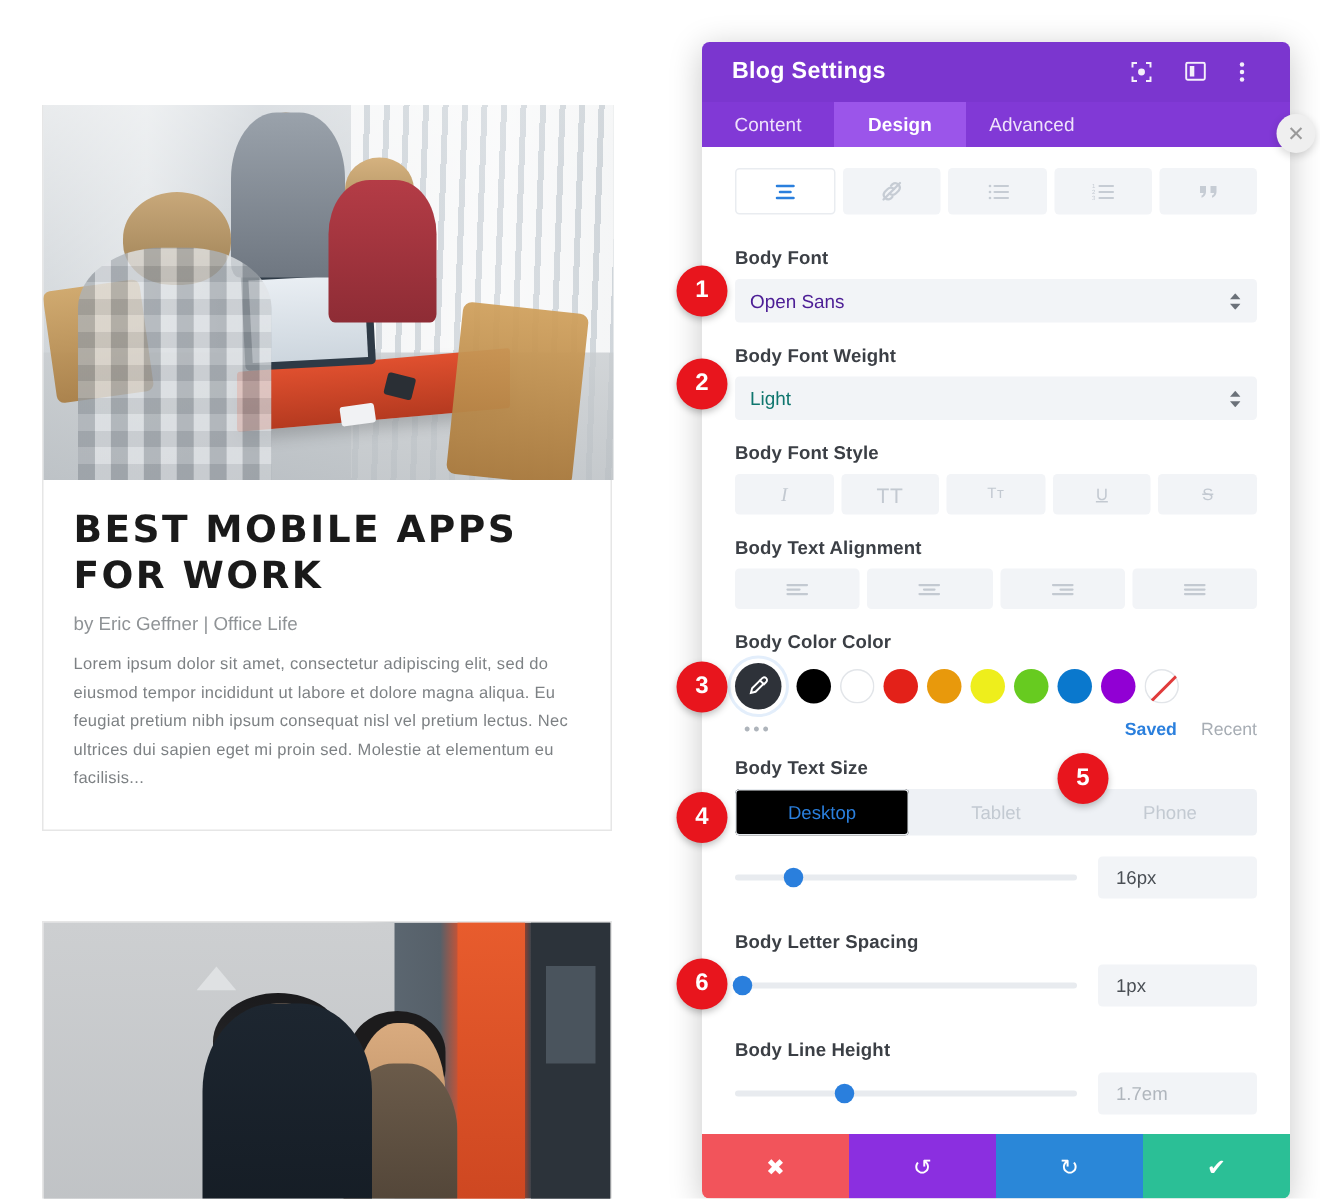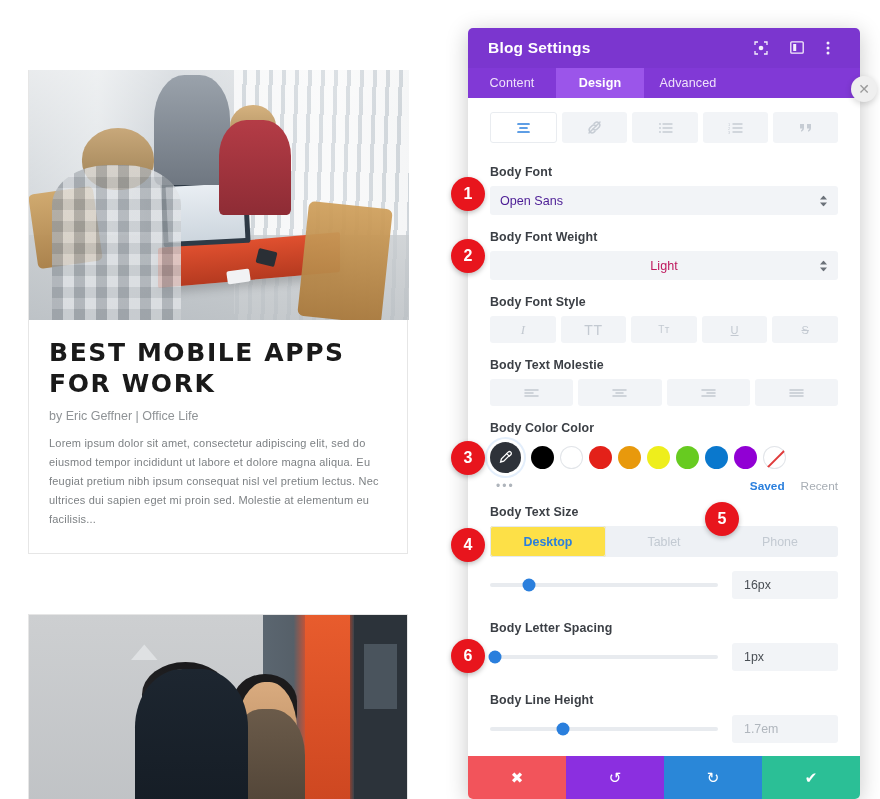--- a/index.html
+++ b/index.html
@@ -135,21 +135,21 @@
     display:flex; align-items:center; justify-content:center; color:#c6ccd4;
   }
   .fmt-btn.active { background:#fff; border:1px solid #e9ecf0; color:#2a7fdd; }
 
   .field { margin-bottom:15px; position:relative; }
   .flabel { font-size:12.4px; font-weight:700; color:#3b3f45; margin-bottom:7px; letter-spacing:.1px;}
   .select {
     height:29px; background:#f2f4f7; border-radius:3px; display:flex;
     align-items:center; padding:0 10px; font-size:12.6px; color:#4c1d95; position:relative;
   }
-  .select.placeholder { color:#be185d;justify-content:center; }
+  .select.placeholder { color:#0f766e; }
   .select .arrows { position:absolute; right:11px; top:50%; transform:translateY(-50%);
     display:flex; flex-direction:column; gap:2px; color:#6b7179; font-size:7px; line-height:6px;}
 
   .style-row { display:flex; gap:5px; }
   .style-btn {
     flex:1; height:27px; background:#f2f4f7; border-radius:3px; display:flex;
     align-items:center; justify-content:center; color:#c3c9d1; font-size:12px;
   }
   .align-row { display:flex; gap:5px; }
   .align-btn {
@@ -178,21 +178,21 @@
   .sw-tabs { margin-left:auto; display:flex; gap:16px; font-size:11.8px; }
   .sw-tab-saved { color:#2a7fdd; font-weight:700; }
   .sw-tab-recent { color:#a7adb4; }
 
   
   .dev-row { display:flex; background:#eef1f5; border-radius:3px; overflow:hidden; height:31px; }
   .dev {
     flex:1; display:flex; align-items:center; justify-content:center;
     font-size:12.4px; color:#c3cad2;
   }
-  .dev.active { background:#fde047; color:#2a7fdd; font-weight:700; box-shadow:0 0 0 1px #e6eaee inset; border-radius:3px;}
+  .dev.active { background:#000000; color:#2a7fdd; font-weight:400; box-shadow:0 0 0 1px #e6eaee inset; border-radius:3px;}
 
   
   .slider-row { display:flex; align-items:center; gap:14px; margin-top:14px; }
   .track { position:relative; flex:1 1 auto; height:4px; background:#e8ebef; border-radius:2px; }
   .knob { position:absolute; top:50%; width:13px; height:13px; border-radius:50%;
     background:#2a7fdd; transform:translate(-50%,-50%); }
   .val {
     flex:0 0 106px; height:28px; background:#f2f4f7; border-radius:3px;
     display:flex; align-items:center; padding:0 12px; font-size:12.4px; color:#4a4f55;
   }
@@ -382,21 +382,21 @@
           <div class="style-btn">
             <span style="font-size:11px;text-decoration:underline">U</span>
           </div>
           <div class="style-btn">
             <span style="font-size:11px;text-decoration:line-through">S</span>
           </div>
         </div>
       </div>
 
       <div class="field">
-        <div class="flabel">Body Text Molestie</div>
+        <div class="flabel">Body Text Alignment</div>
         <div class="align-row">
           <div class="align-btn">
             <svg width="15" height="10" viewBox="0 0 15 10" stroke="currentColor" stroke-width="1.5" stroke-linecap="round">
                 <path d="M1 2h13M1 5h8M1 8h13"></path>
               </svg>
           </div>
           <div class="align-btn">
             <svg width="15" height="10" viewBox="0 0 15 10" stroke="currentColor" stroke-width="1.5" stroke-linecap="round">
                 <path d="M1 2h13M4 5h7M1 8h13"></path>
               </svg>

